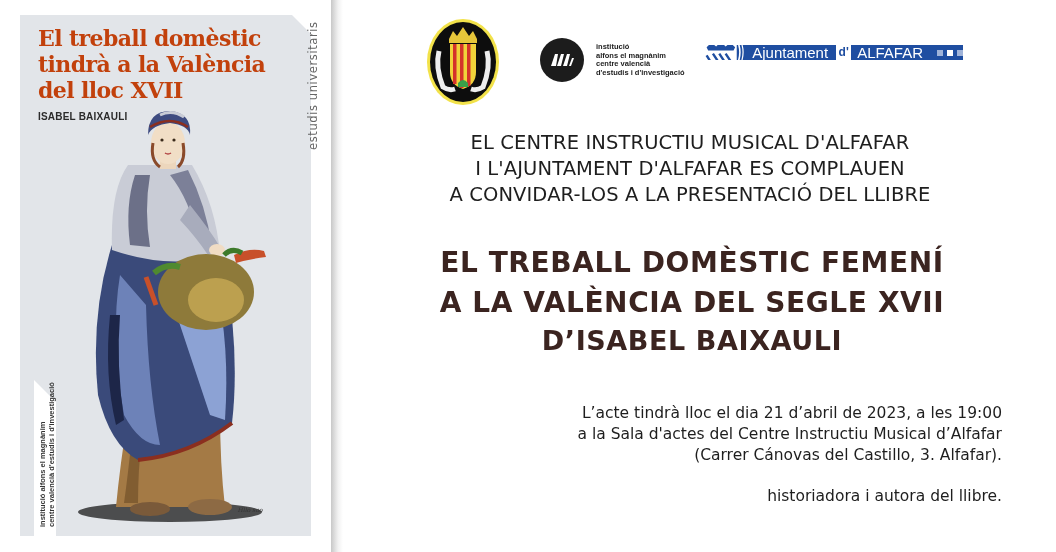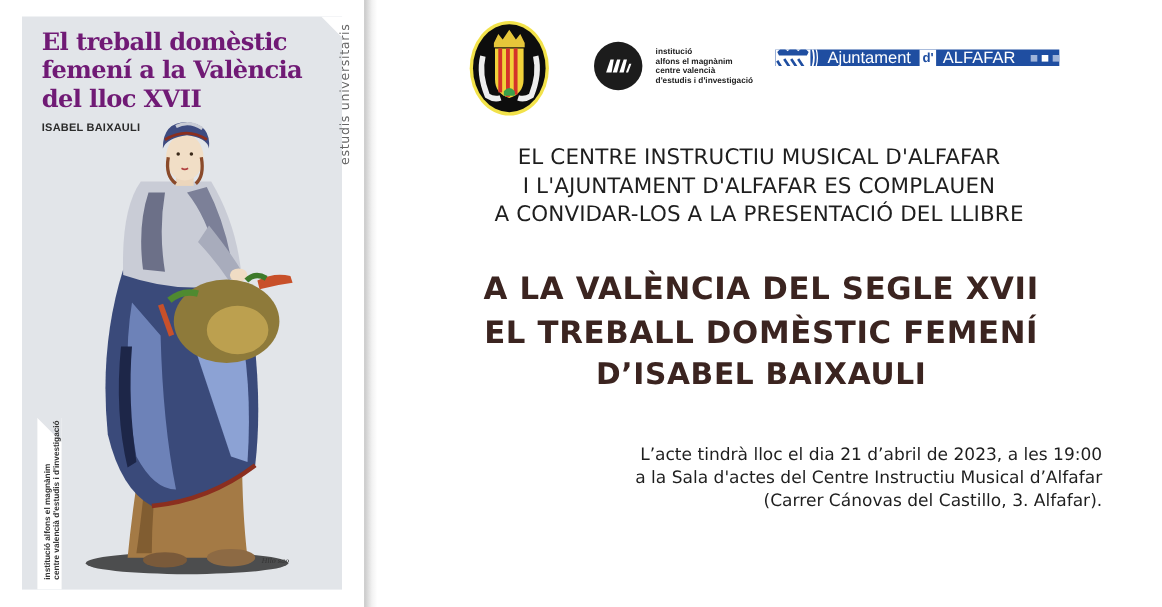--- a/index.html
+++ b/index.html
@@ -22,21 +22,21 @@
     position: absolute; left: 331px; top: 0; width: 12px; height: 552px;
     background: linear-gradient(to right, #c8c8c8, #f2f2f2 60%, #ffffff);
   }
   .book-notch-top {
     position: absolute; left: 272px; top: 0; width: 0; height: 0;
     border-left: 19px solid transparent; border-top: 19px solid #ffffff;
   }
   .book-title {
     position: absolute; left: 18px; top: 10px; width: 260px;
     font-family: "DejaVu Serif", "Liberation Serif", serif;
-    font-weight: bold; color: #701a75;
+    font-weight: bold; color: #c2410c;
     font-size: 22px; line-height: 26px; letter-spacing: -0.6px;
   }
   .book-author {
     position: absolute; left: 18px; top: 96px;
     font-family: "Liberation Sans", sans-serif; font-weight: bold;
     color: #2b2b2b; font-size: 10px; letter-spacing: 0.2px;
   }
   .book-series {
     position: absolute; left: 283px; top: 150px;
     transform: rotate(-90deg); transform-origin: left top;
@@ -110,21 +110,21 @@
   .details .gap { height: 20px; }
 </style>
 </head>
 <body>
 
 <div class="book">
   <div class="book-notch-top"></div>
 
   <div class="book-title">
     <div>El treball domèstic</div>
-    <div>femení a la València</div>
+    <div>tindrà a la València</div>
     <div>del lloc XVII</div>
   </div>
   <div class="book-author">ISABEL BAIXAULI</div>
 
   <svg class="illustration" width="291" height="521" viewBox="0 0 291 521">
 
     <ellipse cx="150" cy="497" rx="92" ry="10" fill="#1a1a1a" opacity="0.75"></ellipse>
 
     <path d="M108 400 Q100 450 96 492 L205 492 Q200 450 200 395 Z" fill="#a47a45"></path>
     <path d="M112 420 Q108 460 104 488 L118 488 Q118 455 122 420 Z" fill="#6b4a25" opacity="0.6"></path>
@@ -232,23 +232,24 @@
   </div>
 </div>
 
 <div class="intro">
   <div>EL CENTRE INSTRUCTIU MUSICAL D'ALFAFAR</div>
   <div>I L'AJUNTAMENT D'ALFAFAR ES COMPLAUEN</div>
   <div>A CONVIDAR-LOS A LA PRESENTACIÓ DEL LLIBRE</div>
 </div>
 
 <div class="book-headline">
+  <div>EL TREBALL DOMÈSTIC FEMENÍ</div>
   <div>A LA VALÈNCIA DEL SEGLE XVII</div>
-  <div>EL TREBALL DOMÈSTIC FEMENÍ</div>
   <div class="author-line">D’ISABEL BAIXAULI</div>
 </div>
 
 <div class="details">
   <div>L’acte tindrà lloc el dia 21 d’abril de 2023, a les 19:00</div>
   <div>a la Sala d'actes del Centre Instructiu Musical d’Alfafar</div>
   <div>(Carrer Cánovas del Castillo, 3. Alfafar).</div>
   <div class="gap"></div>
+  <div>historiadora i autora del llibre.</div>
 </div>
 
 </body></html>

